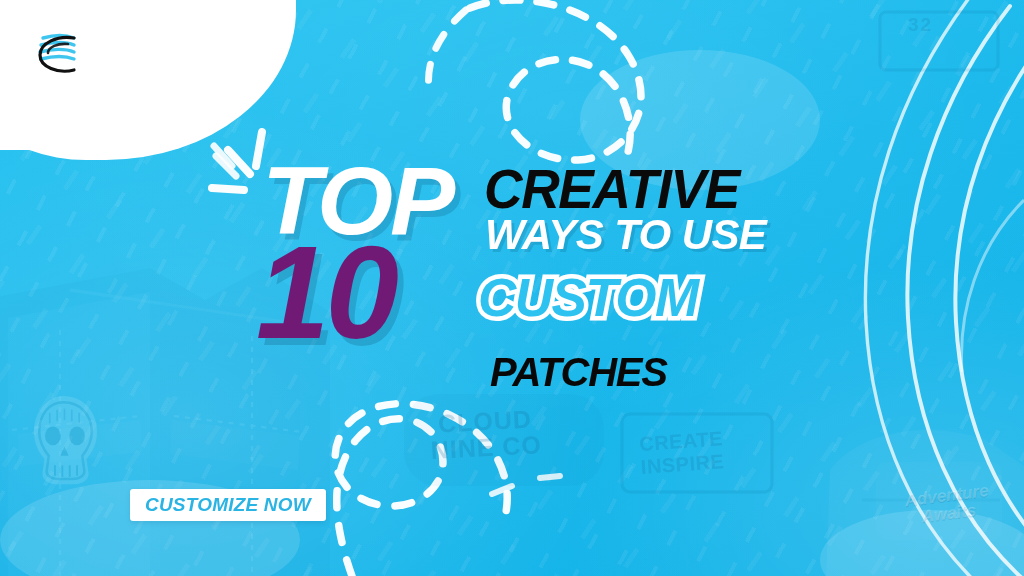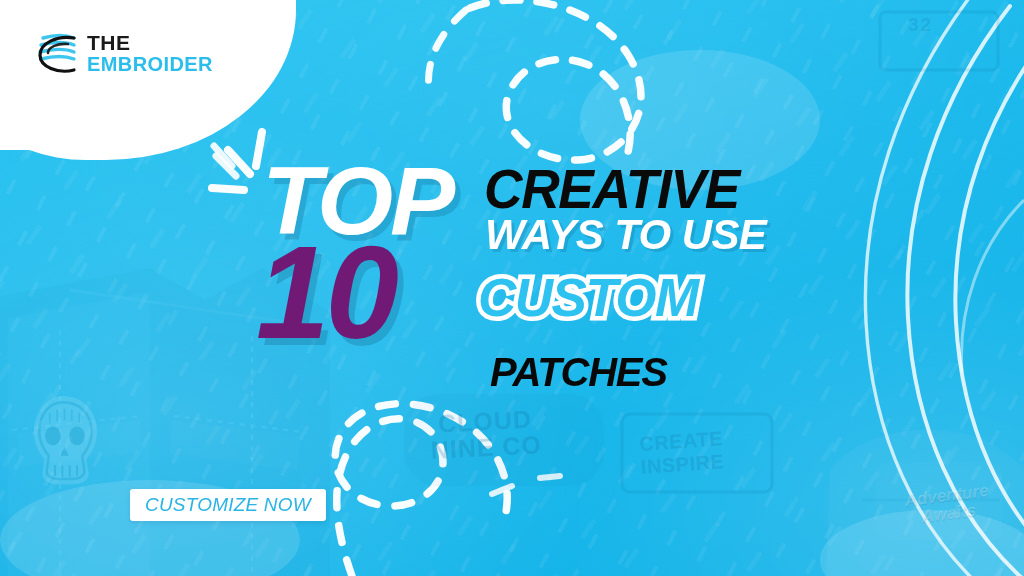--- a/index.html
+++ b/index.html
@@ -181,21 +181,21 @@
     position: absolute;
     left: 130px; top: 489px;
     padding: 6px 15px 7px 15px;
     background: #ffffff;
     border-radius: 3px;
     z-index: 7;
     box-shadow: 0 2px 5px rgba(5,60,90,0.13);
   }
   .cta-label {
     font-size: 19px;
-    font-weight: 400;
+    font-weight: 700;
     font-style: italic;
     letter-spacing: .2px;
     color: #2ab4e4;
     white-space: nowrap;
     line-height: 1;
     display: block;
   }
 
   
   .wm {
@@ -370,24 +370,20 @@
     <svg class="logo-mark" viewBox="0 0 44 48" xmlns="http://www.w3.org/2000/svg">
       <g fill="none" stroke="#3fc6ee" stroke-width="3.4" stroke-linecap="round">
         <path d="M9 9 C 20 6 32 6 40 9"></path>
         <path d="M7 16 C 19 12.5 32 12.5 40 16"></path>
         <path d="M6 23 C 18 19.5 32 19.5 40 23"></path>
         <path d="M7 30 C 19 27 32 27 40 30"></path>
       </g>
       <path d="M40 9 C 24 6 6 14 6 26 C 6 38 24 45 40 41" fill="none" stroke="#111111" stroke-width="3.2" stroke-linecap="round"></path>
       <path d="M14 24 C 14 18 24 14 34 15" fill="none" stroke="#111111" stroke-width="2.6" stroke-linecap="round" opacity="0.9"></path>
     </svg>
-    <div class="logo-words">
-      <div class="logo-the">THE</div>
-      <div class="logo-embroider">EMBROIDER</div>
-    </div>
   </div>
 
   <div class="headline">
     <div class="hl-word w-top">TOP</div>
     <div class="hl-word w-ten">10</div>
     <div class="hl-word w-creative">CREATIVE</div>
     <div class="hl-word w-ways">WAYS TO USE</div>
     <div class="w-custom-wrap">
       <span class="w-custom">CUSTOM</span>
     </div>

